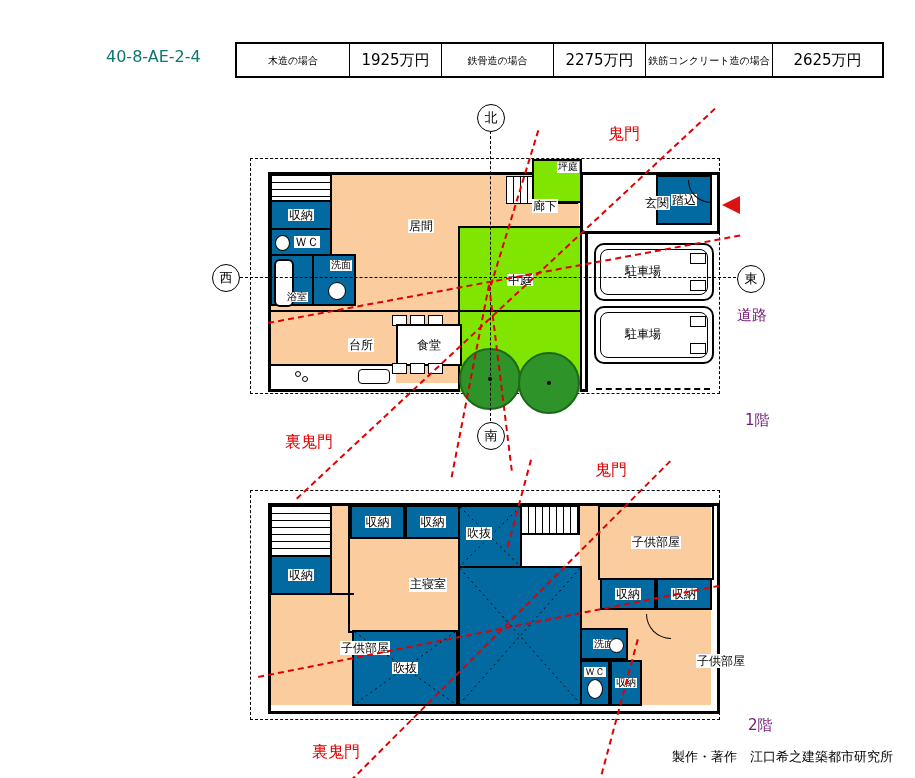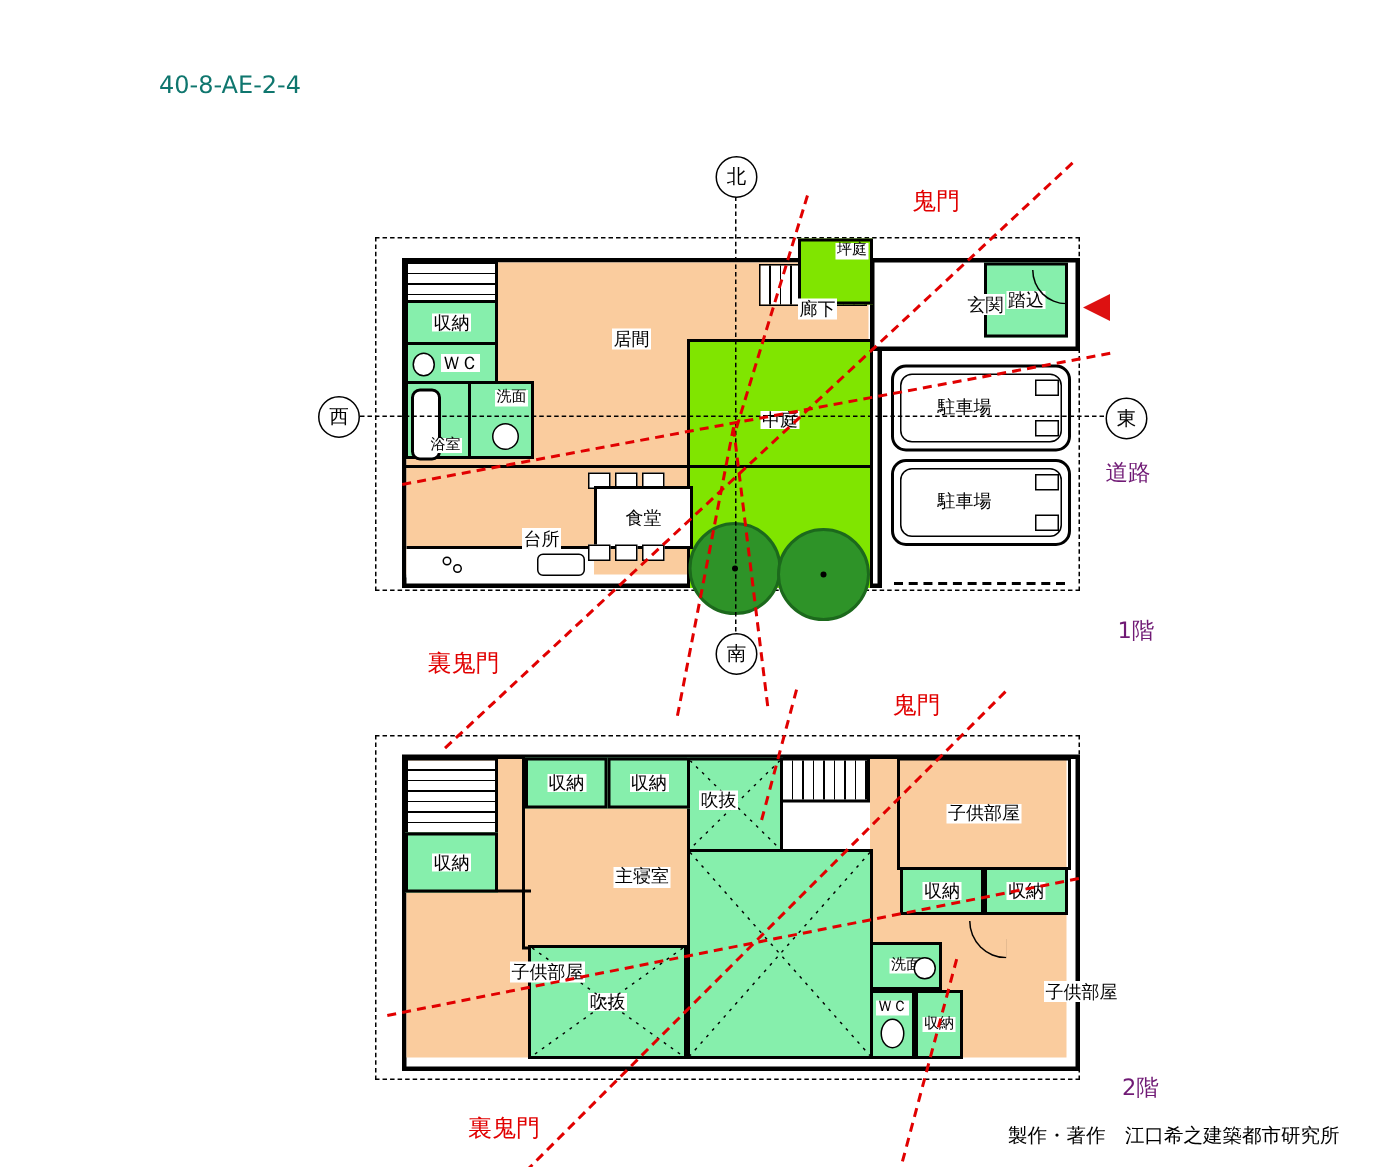--- a/index.html
+++ b/index.html
@@ -2,21 +2,21 @@
 <html><head>
 <meta charset="utf-8">
 <style>
   html,body{margin:0;padding:0;background:#fff;}
   #page{position:relative;width:915px;height:778px;background:#fff;overflow:hidden;
         font-family:"DejaVu Sans","Liberation Sans",sans-serif;color:#000;}
   .abs{position:absolute;box-sizing:border-box;padding-left:48px;}
   .room{position:absolute;box-sizing:border-box;border:2px solid #000;display:flex;align-items:center;justify-content:center;}
   .noborder{border:none;}
   .peach{background:#FACC9E;}
-  .white{background:#86efac;}
+  .white{background:#0369a1;}
   .green{background:#80E500;}
   .lbl{background:#fff;font-size:12px;line-height:1.05;padding:0 1px;white-space:nowrap;}
   .lbl.sm{font-size:10px;}
   .site{position:absolute;border:1px dashed #000;}
   .bld{position:absolute;border:3px solid #000;background:#fff;}
   .compass{position:absolute;width:26px;height:26px;border:1px solid #000;border-radius:50%;background:#fff;
            display:flex;align-items:center;justify-content:center;font-size:13px;z-index:30;}
   .hdash{position:absolute;border-top:1px dashed #000;z-index:25;}
   .vdash{position:absolute;border-left:1px dashed #000;z-index:25;}
   .redline{position:absolute;border-top:2px dashed #E10000;transform-origin:0 0;z-index:40;}
@@ -59,20 +59,40 @@
   <div class="titles abs titlewrap" style="left:0;top:0;"></div>
   <div class="titles"></div>
   <div class="titl"></div>
   <div class="titleblock"></div>
   <div class="titlex"></div>
   <div class="titley"></div>
   <div class="titlez"></div>
   <div class="titlea"></div>
   <div class="title" style="left:106px;top:47px;">40-8-AE-2-4</div>
 
+  <div class="costtable">
+    <div class="costcell" style="width:113px;">
+        <span class="costlabel">木造の場合</span>
+      </div>
+    <div class="costcell" style="width:92px;">
+        <span class="costvalue">1925万円</span>
+      </div>
+    <div class="costcell" style="width:112px;">
+        <span class="costlabel">鉄骨造の場合</span>
+      </div>
+    <div class="costcell" style="width:92px;">
+        <span class="costvalue">2275万円</span>
+      </div>
+    <div class="costcell" style="width:127px;">
+        <span class="costlabel">鉄筋コンクリート造の場合</span>
+      </div>
+    <div class="costcell" style="width:103px;flex:1;">
+        <span class="costvalue">2625万円</span>
+      </div>
+  </div>
 
   <div class="site" style="left:250px;top:158px;width:468px;height:234px;"></div>
 
   <div class="room green" style="left:532px;top:159px;width:50px;height:44px;border-width:2px;z-index:6;">
     <span class="lbl sm" style="position:absolute;top:1px;right:1px;">坪庭</span>
   </div>
 
   <div class="bld" style="left:268px;top:172px;width:314px;height:214px;z-index:1;"></div>
   <div class="bld" style="left:580px;top:172px;width:134px;height:56px;z-index:1;"></div>
 
@@ -93,21 +113,21 @@
   <div class="room white" style="left:312px;top:254px;width:44px;height:52px;z-index:5;">
     <span class="lbl sm" style="position:absolute;right:2px;top:4px;">洗面</span>
     <div class="basin" style="right:8px;bottom:4px;"></div>
   </div>
 
   <div class="abs" style="left:360px;top:215px;z-index:6;">
     <span class="lbl">居間</span>
   </div>
 
   <div class="wallh" style="left:270px;top:310px;width:310px;z-index:5;"></div>
-  <div class="abs" style="left:300px;top:348px;z-index:6;text-align:right;">
+  <div class="abs" style="left:300px;top:334px;z-index:6;text-align:right;">
     <span class="lbl">台所</span>
   </div>
   <div class="counter" style="left:271px;top:364px;width:125px;height:19px;z-index:5;">
     <div class="burner" style="left:24px;top:5px;"></div>
     <div class="burner" style="left:31px;top:10px;"></div>
     <div class="sink" style="right:6px;top:3px;"></div>
   </div>
 
   <div class="chair" style="left:392px;top:315px;z-index:6;"></div>
   <div class="chair" style="left:410px;top:315px;z-index:6;"></div>

